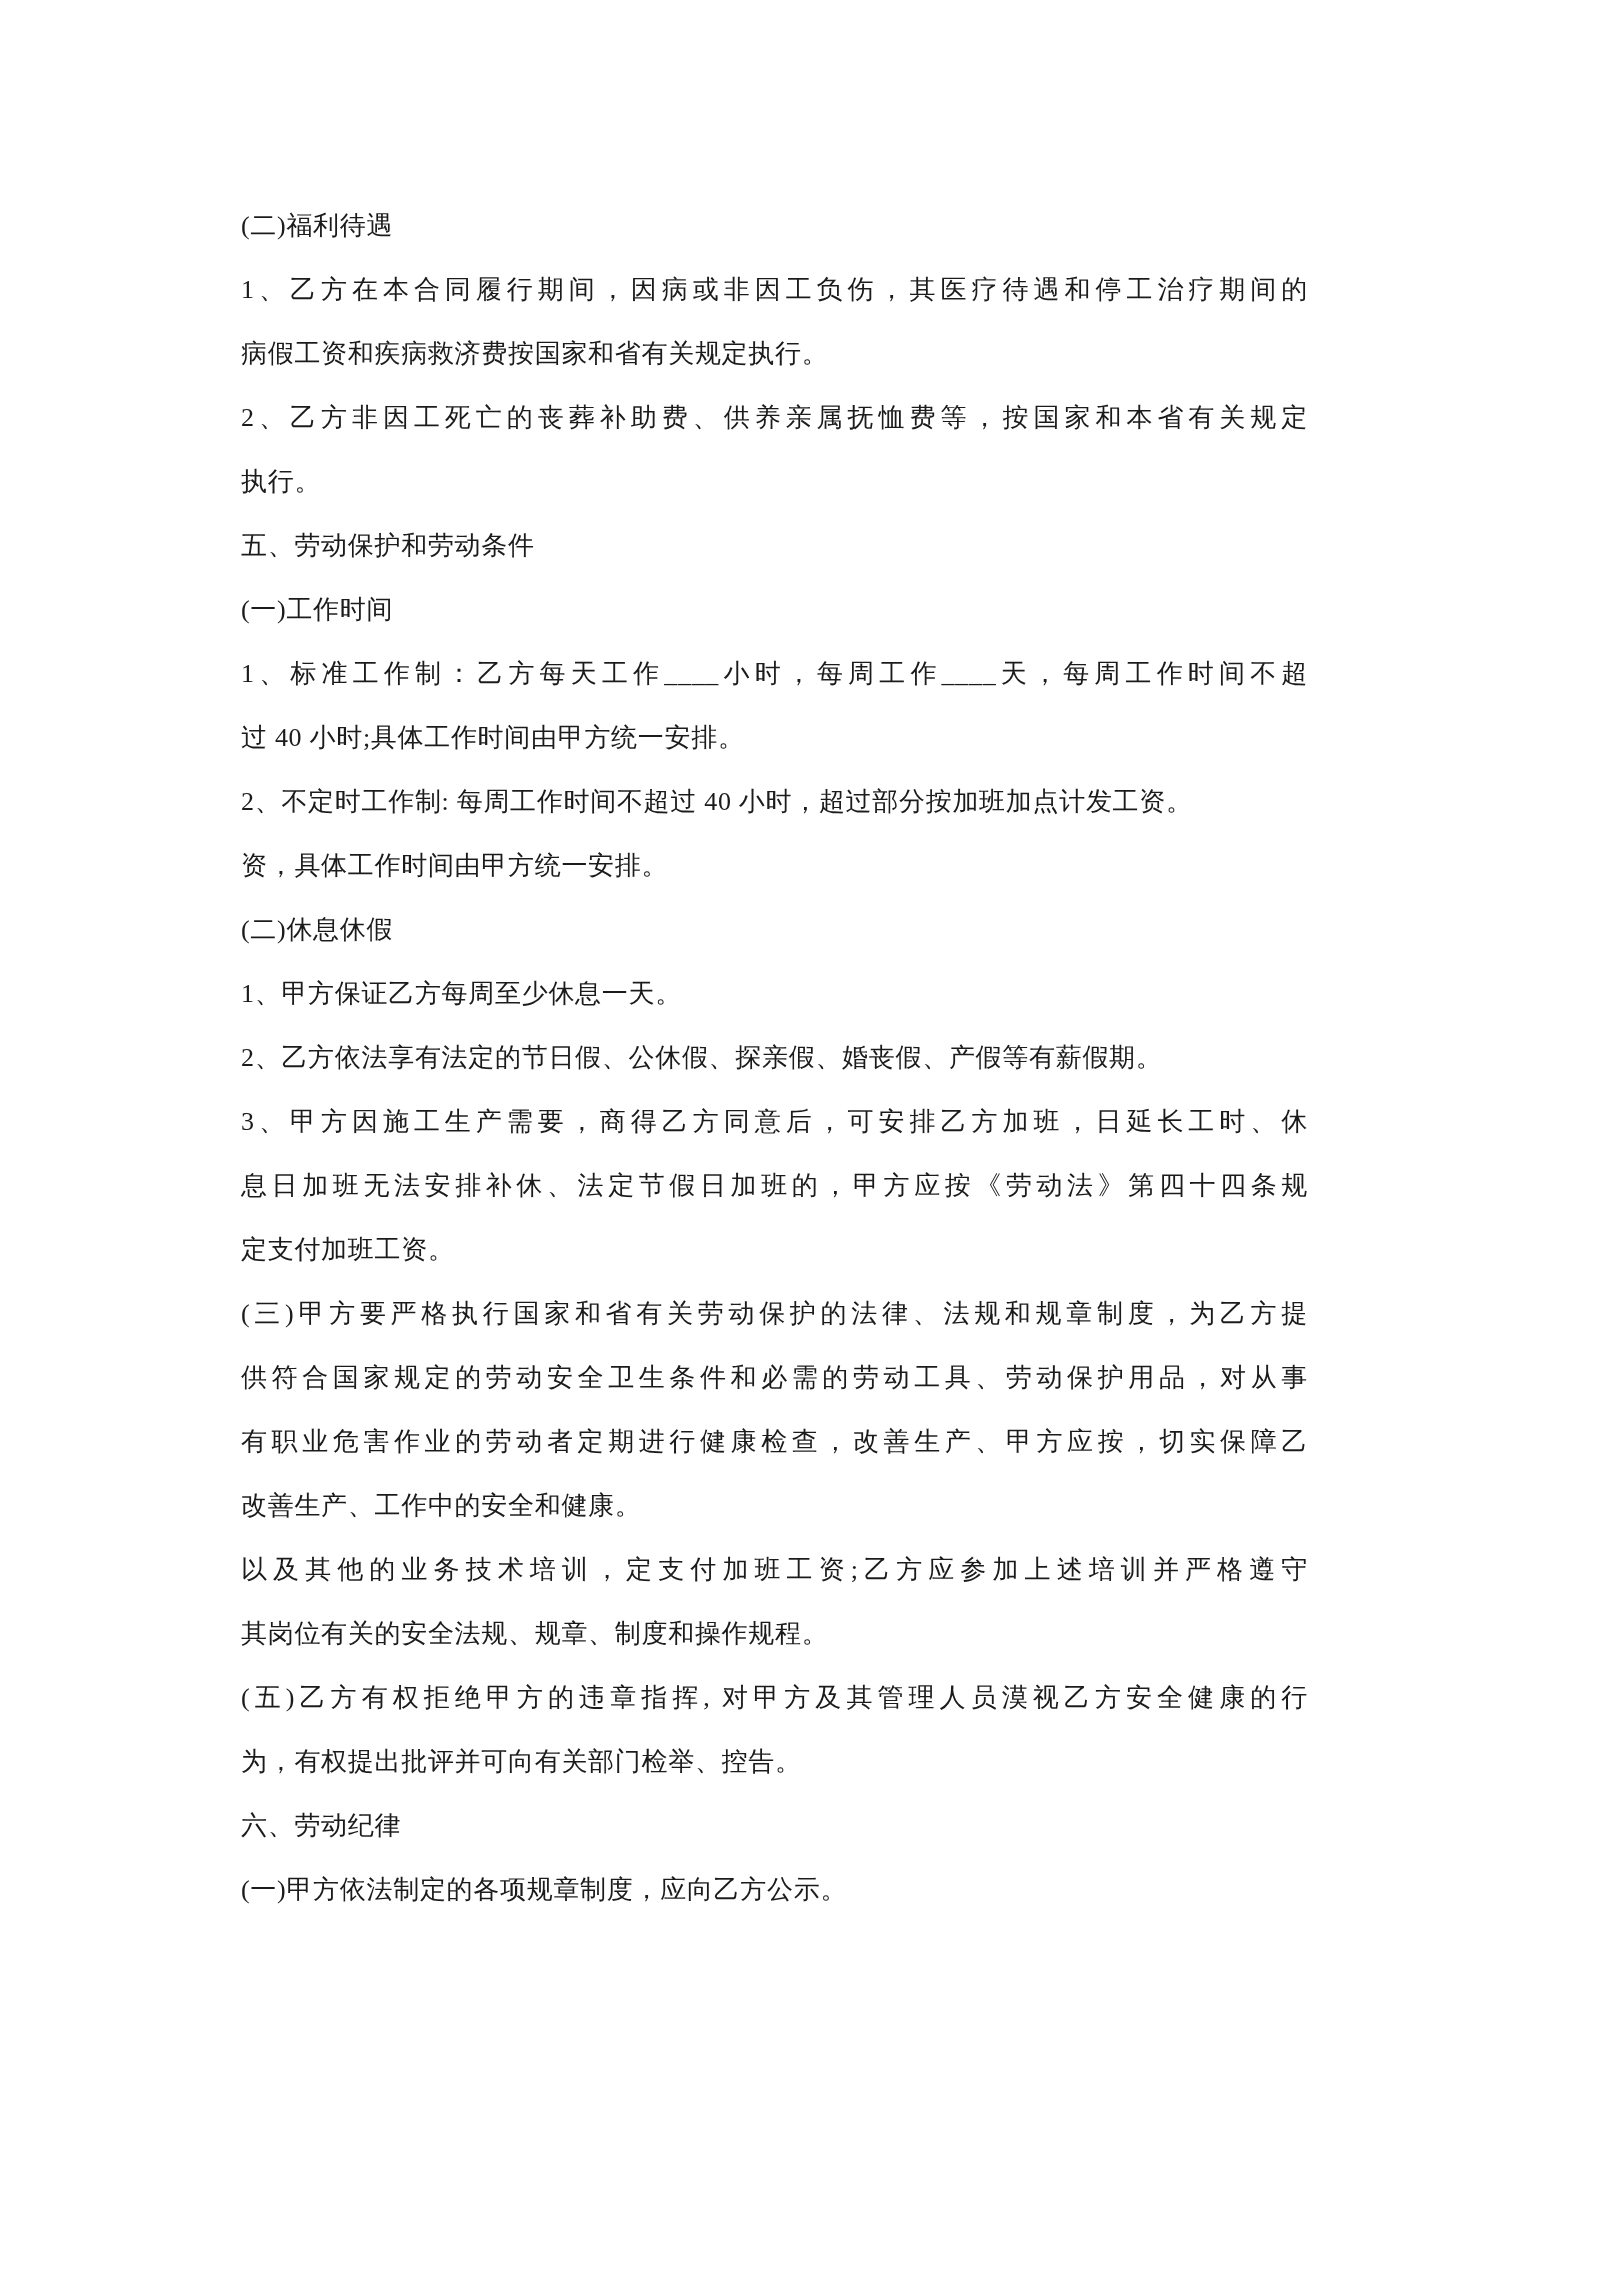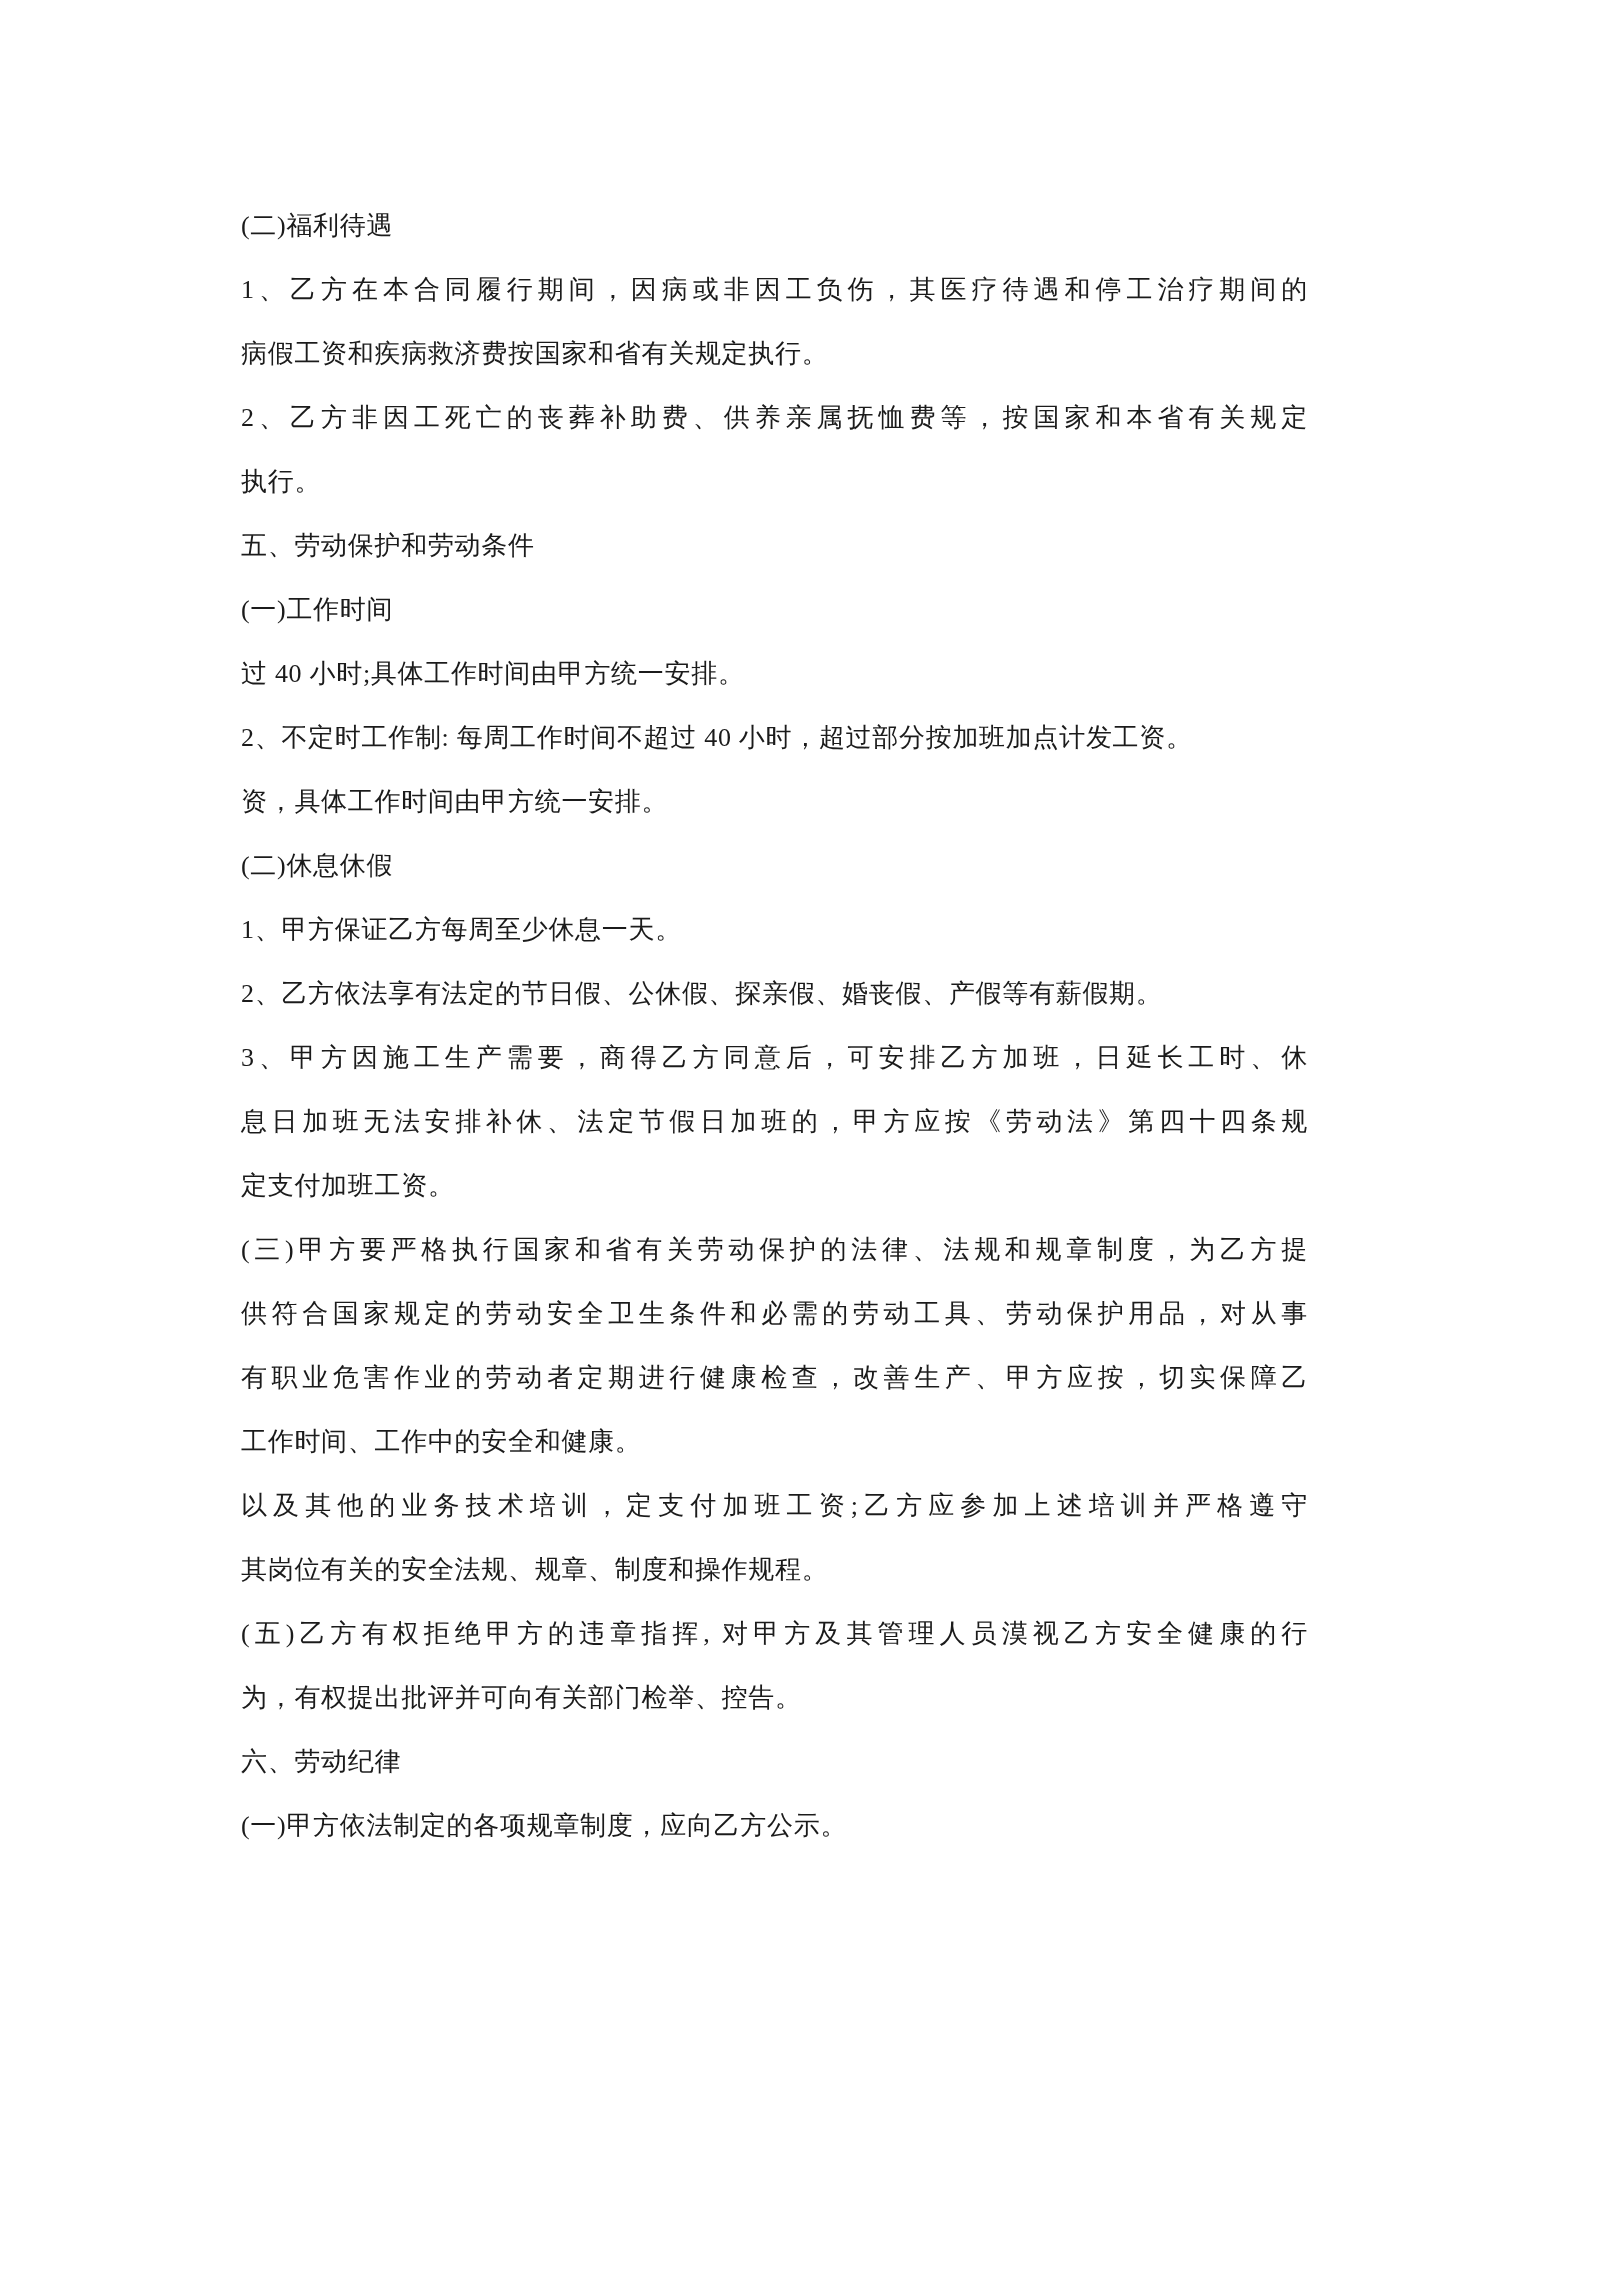--- a/index.html
+++ b/index.html
@@ -38,33 +38,34 @@
 <body>
 
 <div class="page">
   <div class="line">(二)福利待遇</div>
   <div class="line full">1、乙方在本合同履行期间，因病或非因工负伤，其医疗待遇和停工治疗期间的</div>
   <div class="line">病假工资和疾病救济费按国家和省有关规定执行。</div>
   <div class="line full">2、乙方非因工死亡的丧葬补助费、供养亲属抚恤费等，按国家和本省有关规定</div>
   <div class="line">执行。</div>
   <div class="line">五、劳动保护和劳动条件</div>
   <div class="line">(一)工作时间</div>
+  <div class="line full">1、标准工作制：乙方每天工作____小时，每周工作____天，每周工作时间不超</div>
   <div class="line">过 40 小时;具体工作时间由甲方统一安排。</div>
   <div class="line">2、不定时工作制: 每周工作时间不超过 40 小时，超过部分按加班加点计发工资。</div>
   <div class="line">资，具体工作时间由甲方统一安排。</div>
   <div class="line">(二)休息休假</div>
   <div class="line">1、甲方保证乙方每周至少休息一天。</div>
   <div class="line">2、乙方依法享有法定的节日假、公休假、探亲假、婚丧假、产假等有薪假期。</div>
   <div class="line full">3、甲方因施工生产需要，商得乙方同意后，可安排乙方加班，日延长工时、休</div>
   <div class="line full">息日加班无法安排补休、法定节假日加班的，甲方应按《劳动法》第四十四条规</div>
   <div class="line">定支付加班工资。</div>
   <div class="line full">(三)甲方要严格执行国家和省有关劳动保护的法律、法规和规章制度，为乙方提</div>
   <div class="line full">供符合国家规定的劳动安全卫生条件和必需的劳动工具、劳动保护用品，对从事</div>
   <div class="line full">有职业危害作业的劳动者定期进行健康检查，改善生产、甲方应按，切实保障乙</div>
-  <div class="line">工作时间、工作中的安全和健康。</div>
+  <div class="line">改善生产、工作中的安全和健康。</div>
   <div class="line full">以及其他的业务技术培训，定支付加班工资;乙方应参加上述培训并严格遵守</div>
   <div class="line">其岗位有关的安全法规、规章、制度和操作规程。</div>
   <div class="line full">(五)乙方有权拒绝甲方的违章指挥, 对甲方及其管理人员漠视乙方安全健康的行</div>
   <div class="line">为，有权提出批评并可向有关部门检举、控告。</div>
   <div class="line">六、劳动纪律</div>
   <div class="line">(一)甲方依法制定的各项规章制度，应向乙方公示。</div>
 </div>
 
 
 </body></html>

